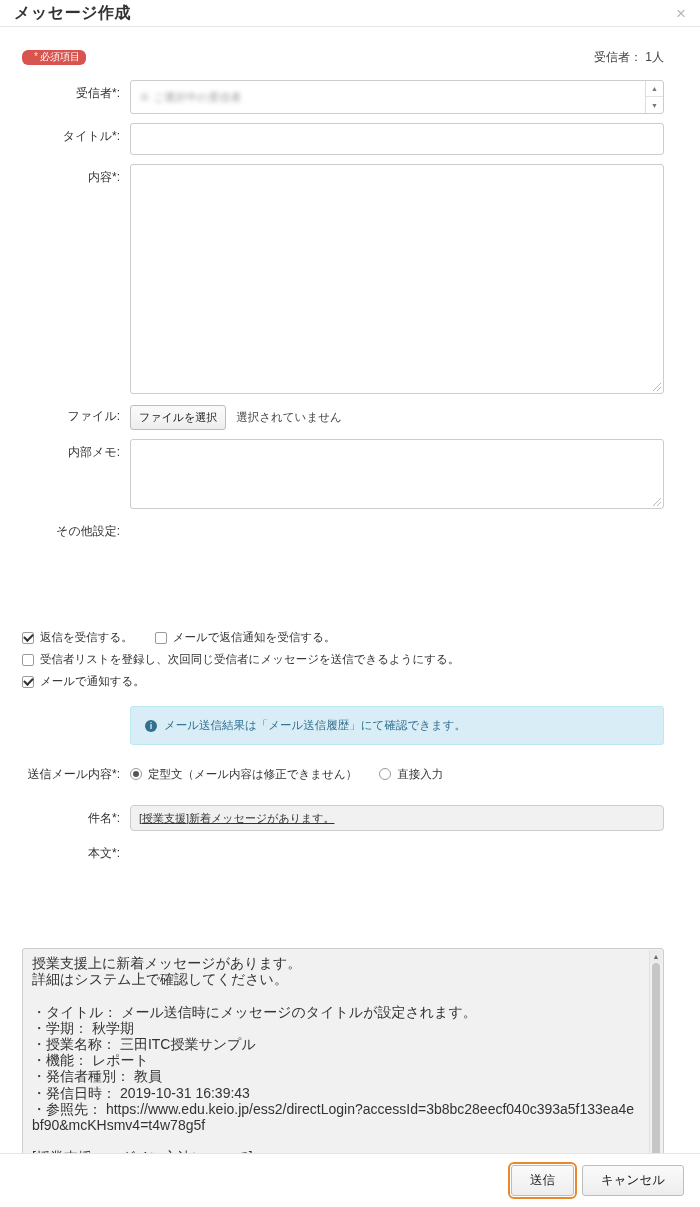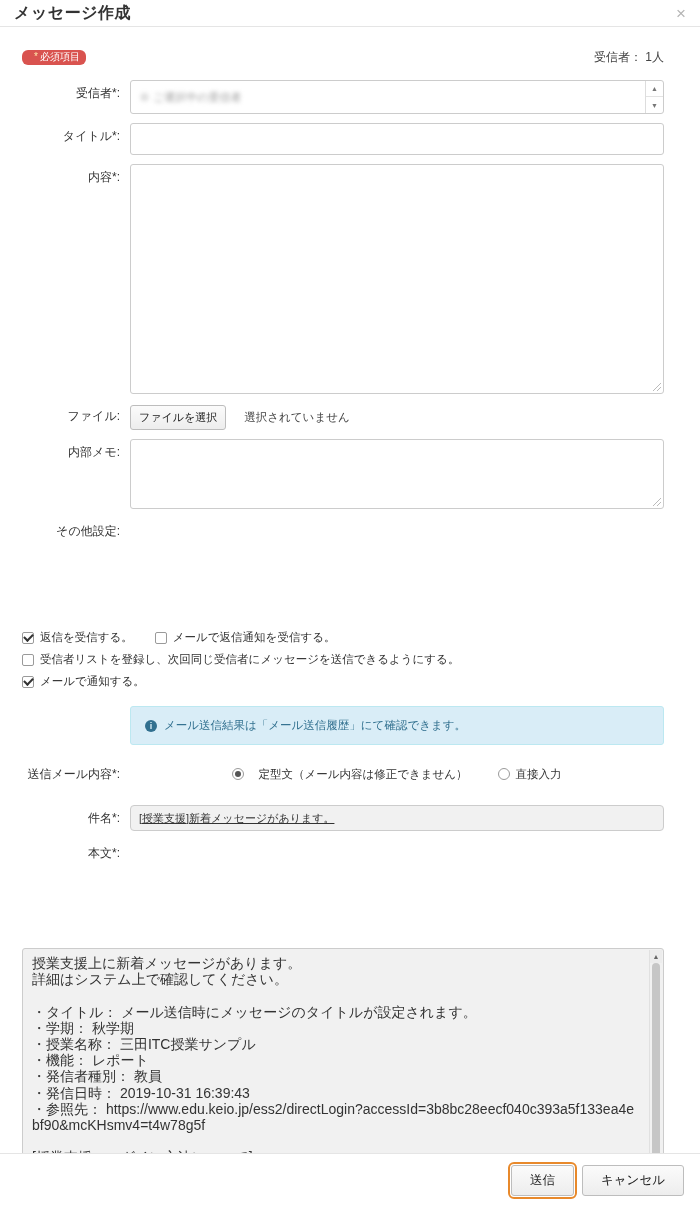--- a/index.html
+++ b/index.html
@@ -77,21 +77,20 @@
     padding-top: 5px;
     font-size: 12px;
     color: #333;
     flex: 0 0 108px;
     white-space: nowrap;
   }
   .form-label .req { color: #333; }
   .form-field {
     flex: 1 1 auto;
     min-width: 0;
-    gap: 8px;
   }
   .input-box {
     width: 100%;
     height: 32px;
     border: 1px solid #ccc;
     border-radius: 3px;
     background: #fff;
     padding: 6px 8px;
     font-size: 12px;
     color: #555;
@@ -219,21 +218,20 @@
     text-align: center;
     margin-right: 7px;
     font-weight: bold;
     flex: 0 0 12px;
   }
   .radio-line {
     display: flex;
     align-items: center;
     padding-top: 4px;
     font-size: 11.5px;
-    justify-content: center;
   }
   .rbox {
     width: 12px; height: 12px;
     border: 1px solid #9a9a9a;
     border-radius: 50%;
     background: #fff;
     display: inline-flex;
     align-items: center;
     justify-content: center;
     margin-right: 6px;

